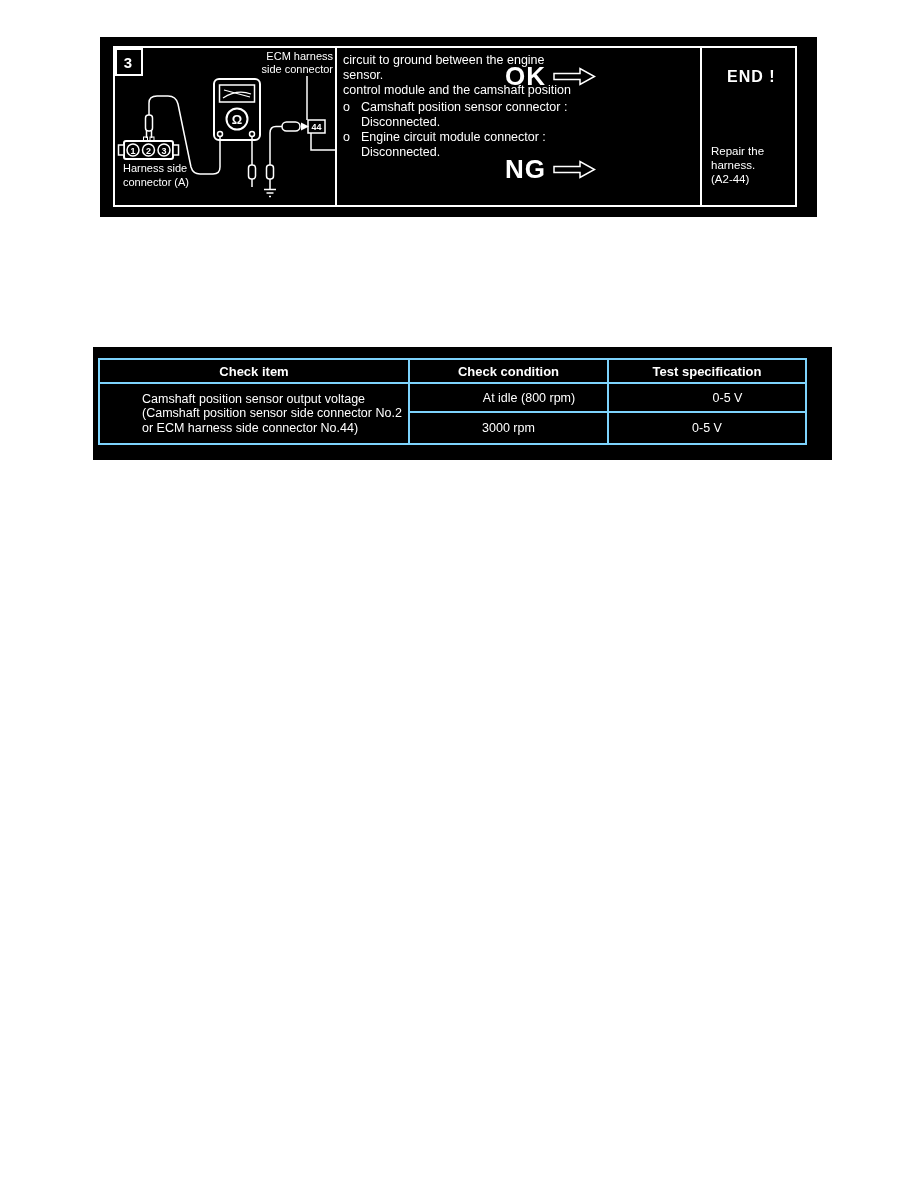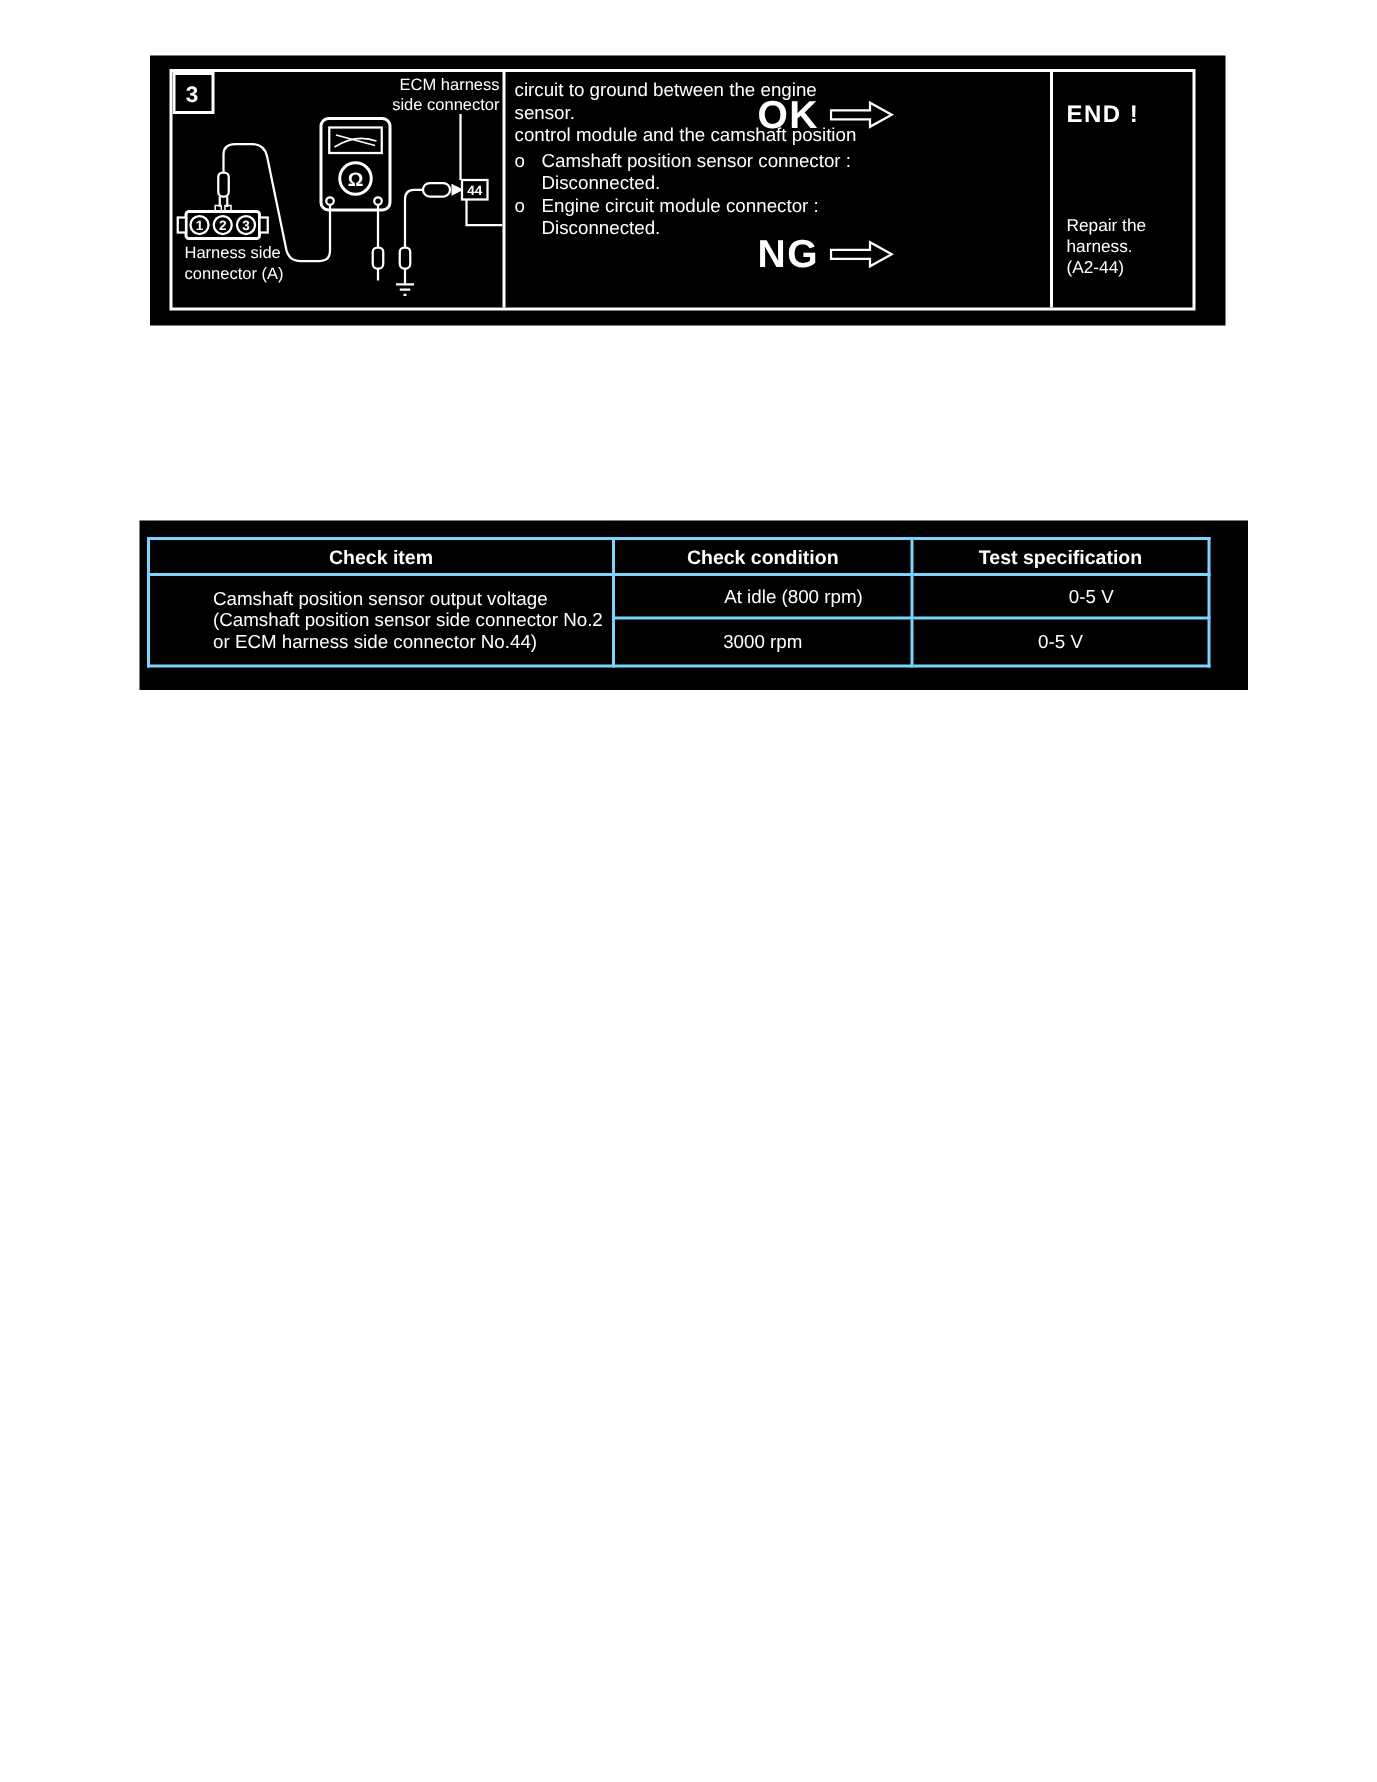--- a/index.html
+++ b/index.html
@@ -32,21 +32,21 @@
 
   .result-row { position:absolute; display:flex; align-items:center; }
   .result-row .status {
     font-size:26px; font-weight:800; letter-spacing:1px; line-height:26px;
   }
   .result-row.ok { top:15px; left:390px; }
   .result-row.ng { top:108px; left:390px; }
   .arrow-svg { margin-left:7px; display:block; }
 
   .end-label {
-    position:absolute; left:596px; top:20px; font-size:16px; font-weight:700;
+    position:absolute; left:612px; top:20px; font-size:16px; font-weight:700;
     letter-spacing:1px; white-space:nowrap;
   }
   .repair-label {
     position:absolute; left:596px; top:96px; font-size:11.5px; line-height:14px;
   }
 
   
   .spec-panel {
     position:absolute; left:93px; top:347px; width:739px; height:113px;
     background:#000000; color:#ffffff;

